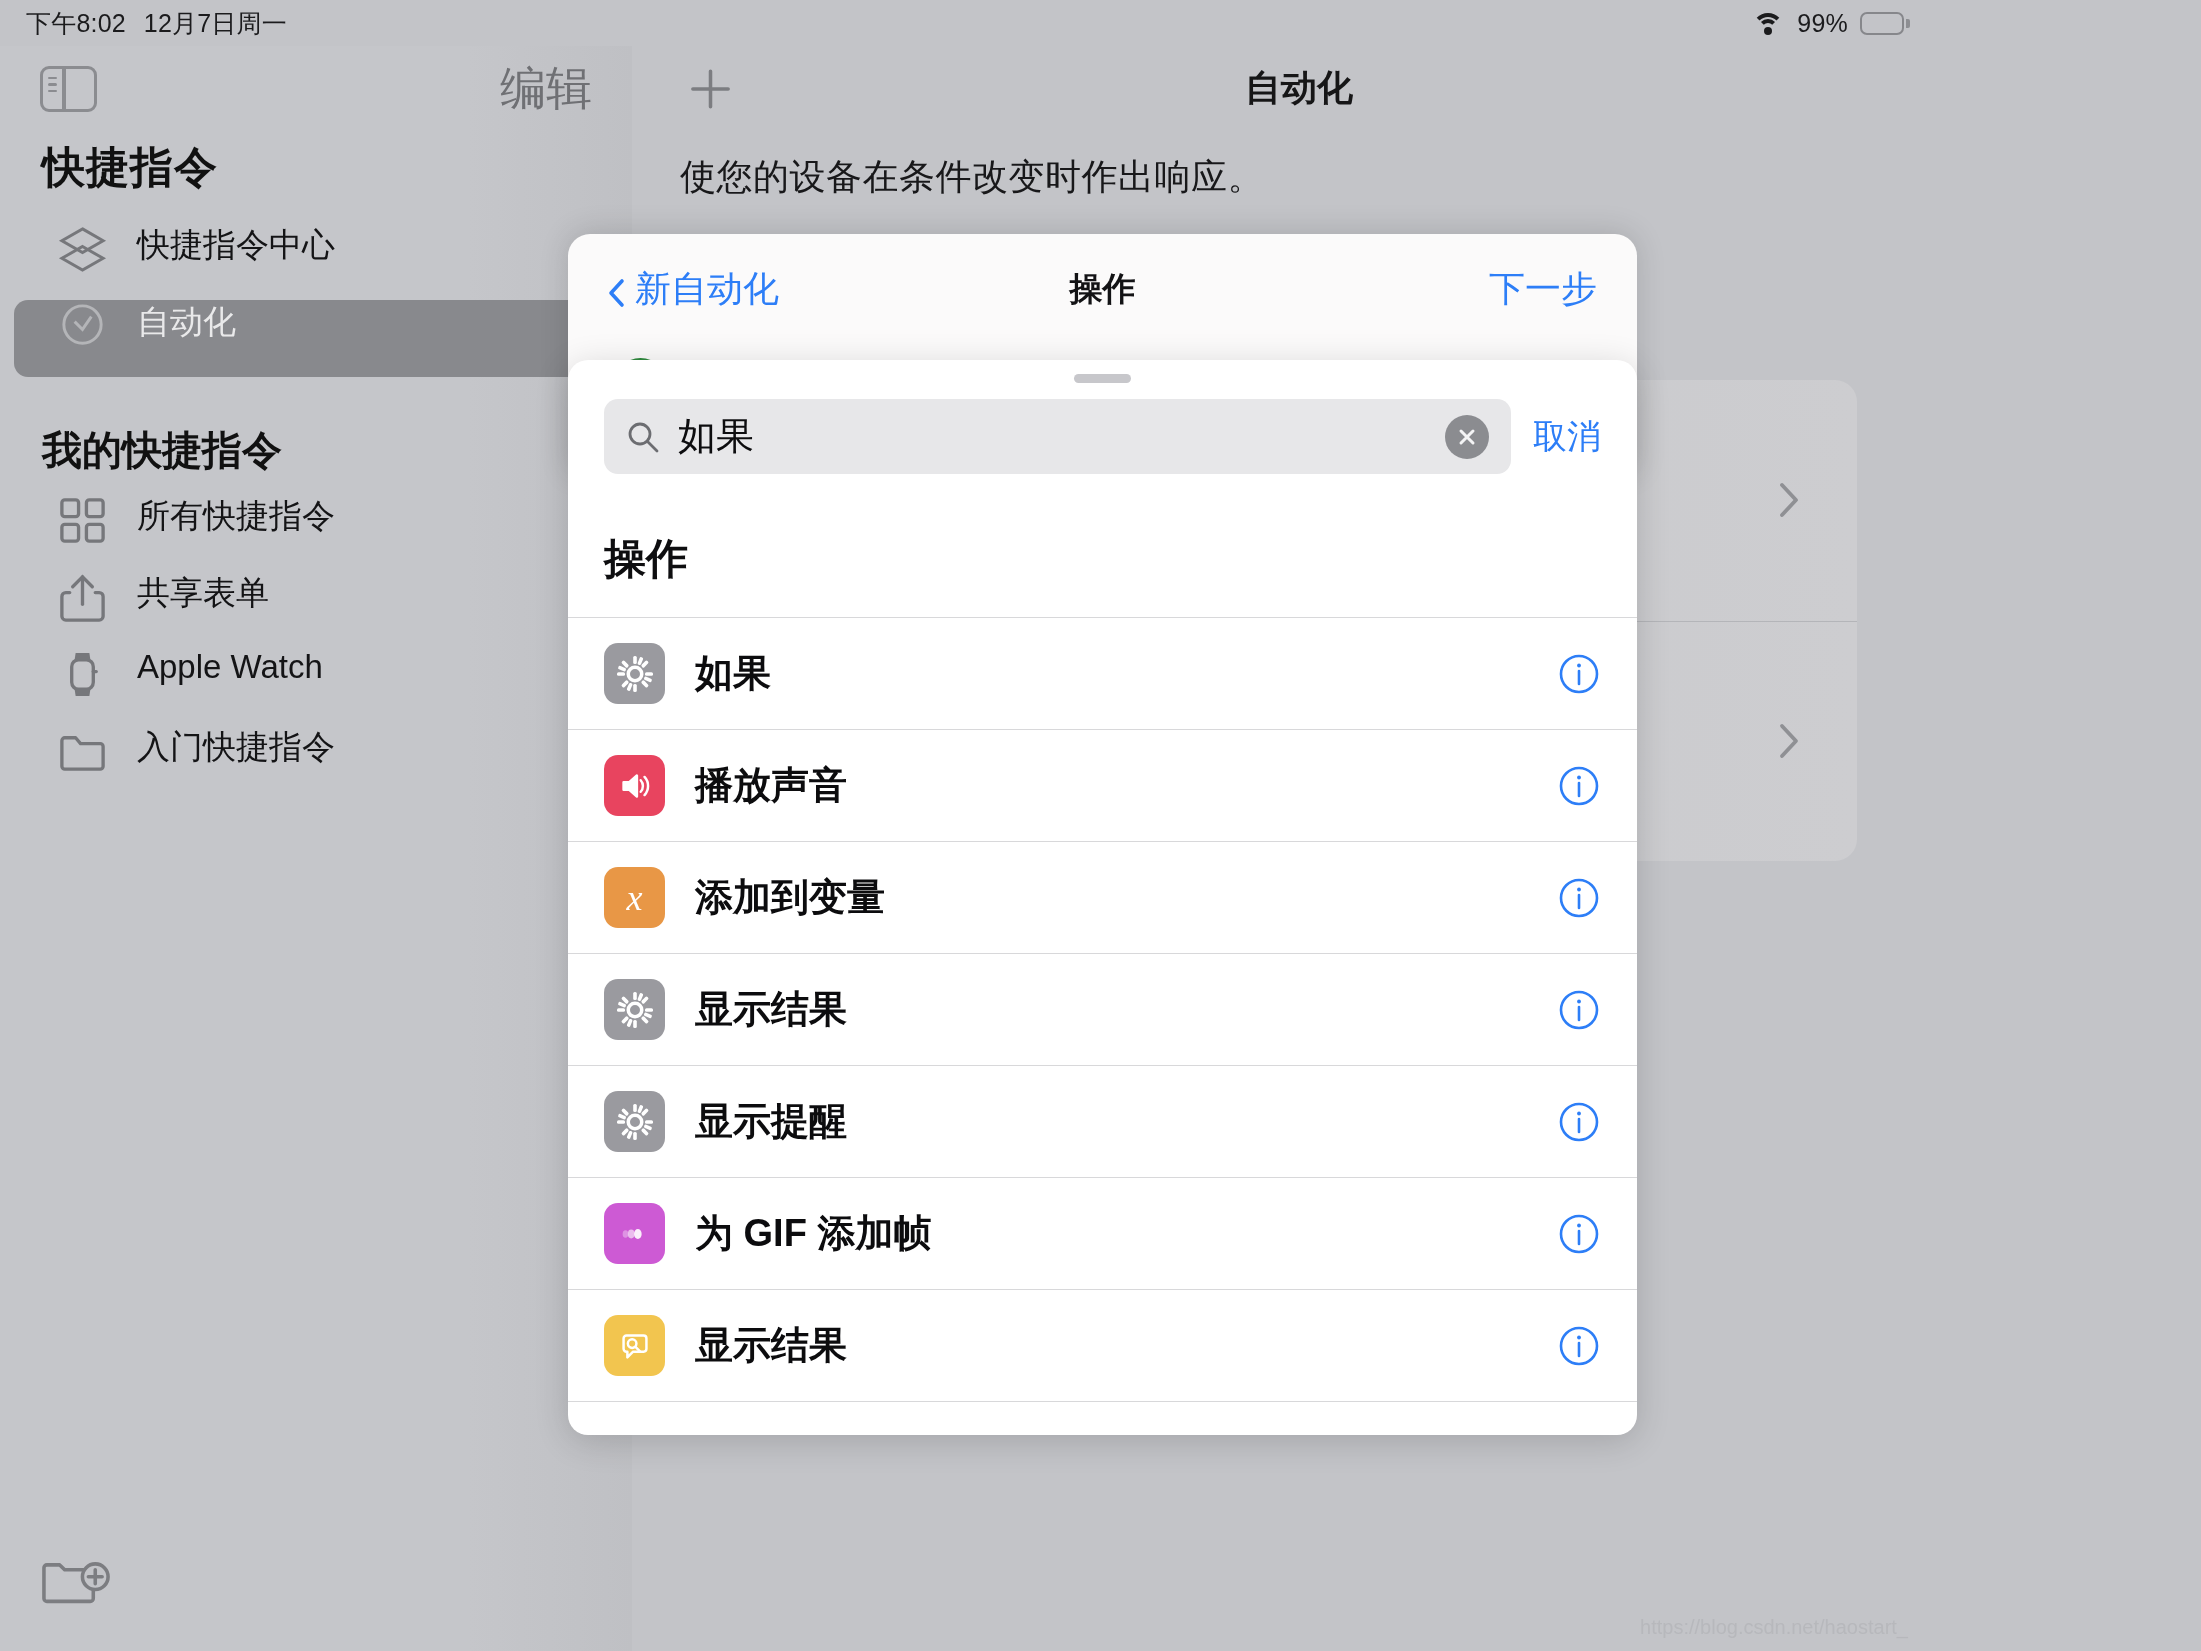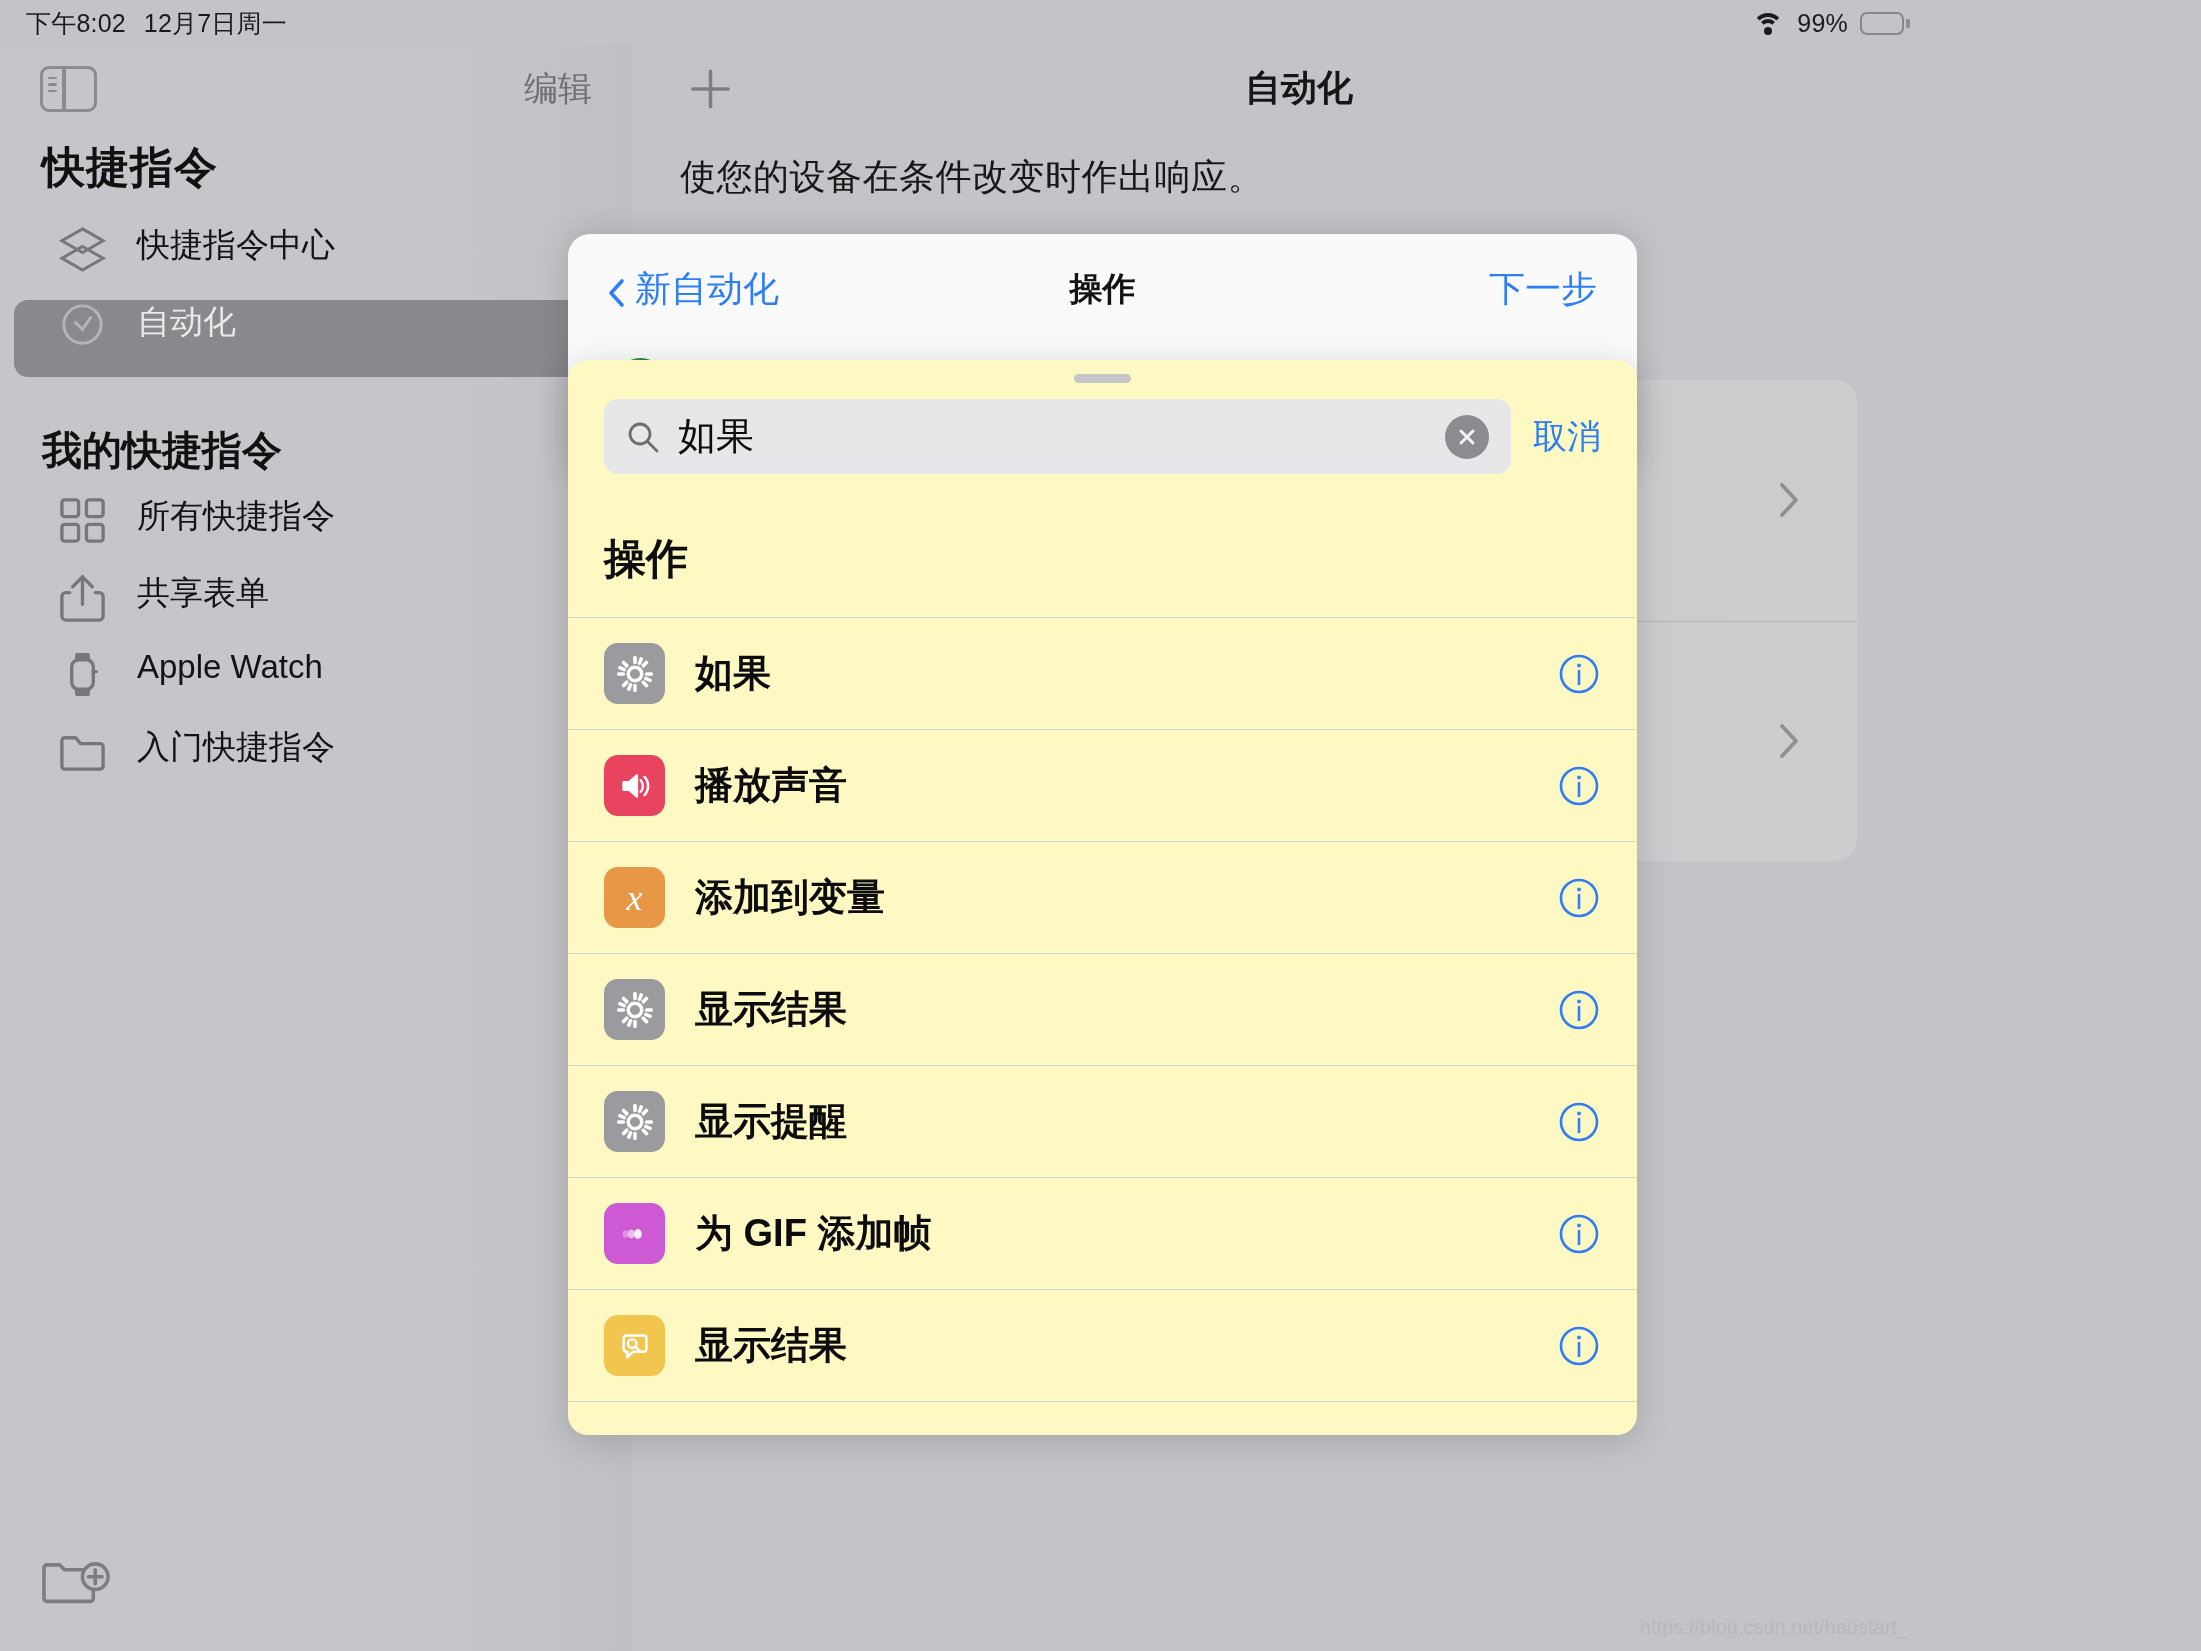--- a/index.html
+++ b/index.html
@@ -41,21 +41,21 @@
   .sidebar {
     position: absolute; top: 46px; left: 0; width: 632px; bottom: 0;
     background: linear-gradient(90deg,#c5c6ca 0%, #c5c6ca 74%, #bfc0c4 100%);
   }
   .sb-toolbar { height: 85px; display: flex; align-items: center; padding: 0 40px; }
   .sb-toggle { width: 57px; height: 46px; border: 3.5px solid #8b8c90; border-radius: 9px;
                position: relative; }
   .sb-toggle::after { content: ""; position: absolute; top: 0; bottom: 0; left: 19px; width: 3.5px; background: #8b8c90; }
   .sb-toggle .lines { position: absolute; left: 5px; top: 8px; display: flex; flex-direction: column; gap: 4px; }
   .sb-toggle .lines span { display: block; width: 9px; height: 2.5px; background: #8b8c90; border-radius: 2px; }
-  .sb-edit { margin-left: auto; font-size: 34px; color: #6f7074; }
+  .sb-edit { margin-left: auto; font-size: 46px; color: #6f7074; }
 
   .sb-title { font-size: 43px; font-weight: 700; color: #111; padding: 8px 0 26px 42px; letter-spacing: 1px; }
 
   .sb-row { display: flex; align-items: flex-start; height: 77px; padding-left: 42px; gap: 28px;
             font-size: 33px; color: #141416; margin: 0 28px 0 14px; border-radius: 14px; }
   .sb-row.selected { background: #88898d; color: #e9e9ea; margin-right: -198px; }
   .sb-icon { width: 53px; height: 53px; flex: 0 0 53px; position: relative; color: #76777b; }
   .sb-row.selected .sb-icon { color: #b4b5b8; }
   .sb-section { font-size: 40px; font-weight: 700; color: #111; padding: 46px 0 16px 42px; }
 
@@ -106,21 +106,21 @@
   .nav-title { position: absolute; left: 0; right: 0; text-align: center; font-size: 33px; font-weight: 700; color: #131315; pointer-events: none; }
   .nav-next { margin-left: auto; color: #2d7ef7; font-size: 36px; font-weight: 400; cursor: pointer; text-align: center; }
   .sheet-peekrow { display: flex; align-items: center; gap: 28px; padding: 0 46px; height: 79px; }
   .peek2-circle { width: 53px; height: 53px; border-radius: 50%; background: #2f8a3e; position: relative; flex: 0 0 53px; }
   .peek2-circle::before { content:""; position:absolute; left:50%; top:14px; width:4px; height:26px; background:#fbfafa; transform:translateX(-50%); }
   .peek2-text { font-size: 36px; color: #b9babd; }
 
   
   .search-card {
     position: absolute; left: 568px; top: 360px; width: 1069px; height: 1075px;
-    background: #fef9c3; border-radius: 20px;
+    background: #ffffff; border-radius: 20px;
     box-shadow: 0 6px 34px rgba(0,0,0,.16);
     overflow: hidden;
   }
   .grabber { width: 57px; height: 9px; border-radius: 6px; background: #c7c7cb; margin: 14px auto 0; }
   .search-bar { display: flex; align-items: center; gap: 22px; padding: 16px 36px 0 36px; }
   .search-field {
     flex: 1; height: 75px; background: #e7e7e9; border-radius: 14px;
     display: flex; align-items: center; padding: 0 22px; gap: 18px;
   }
   .search-glass { width: 34px; height: 34px; flex: 0 0 34px; color: #6c6d71; }

